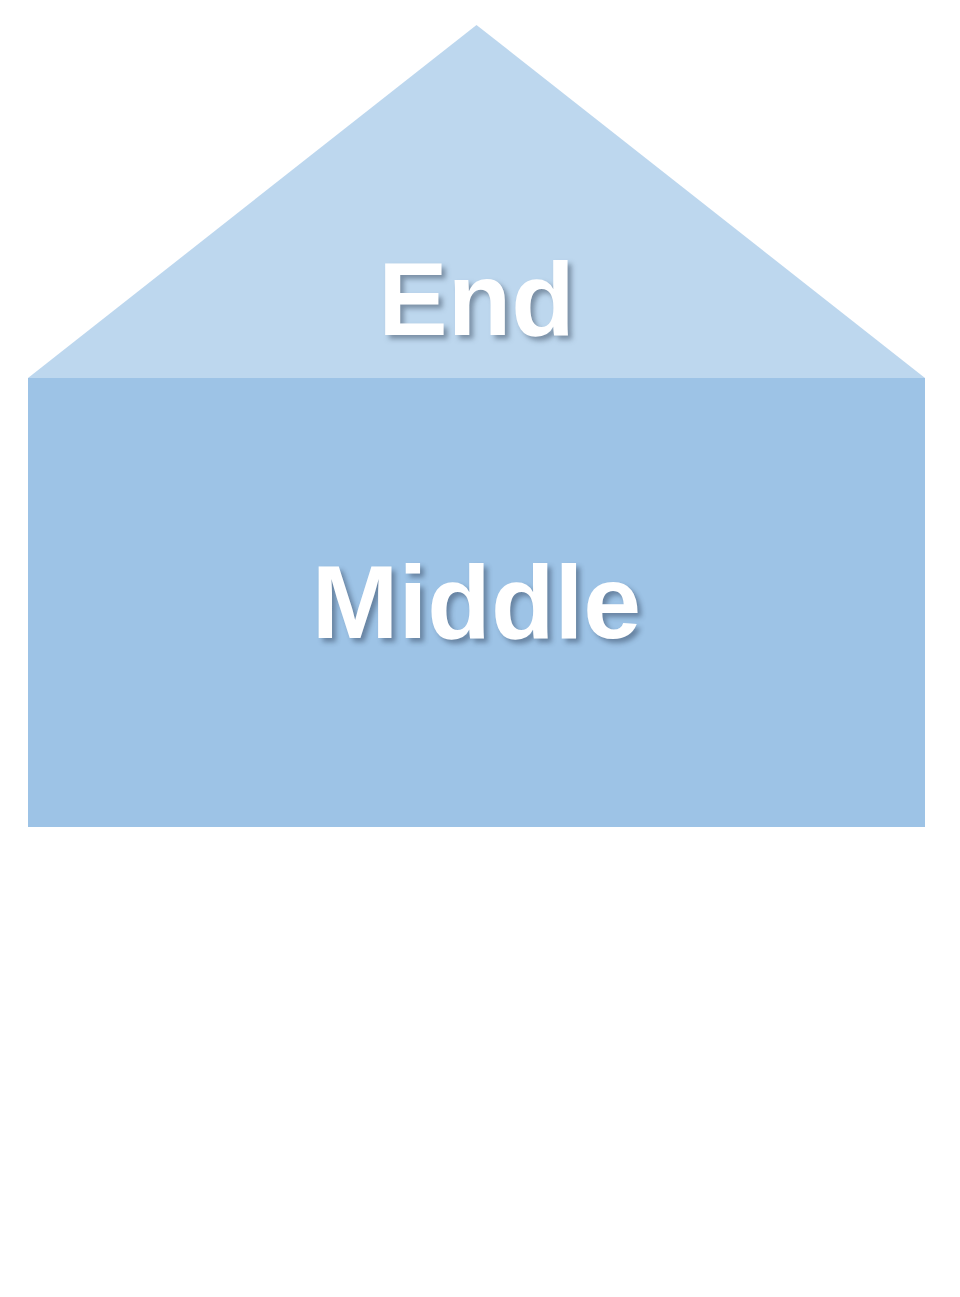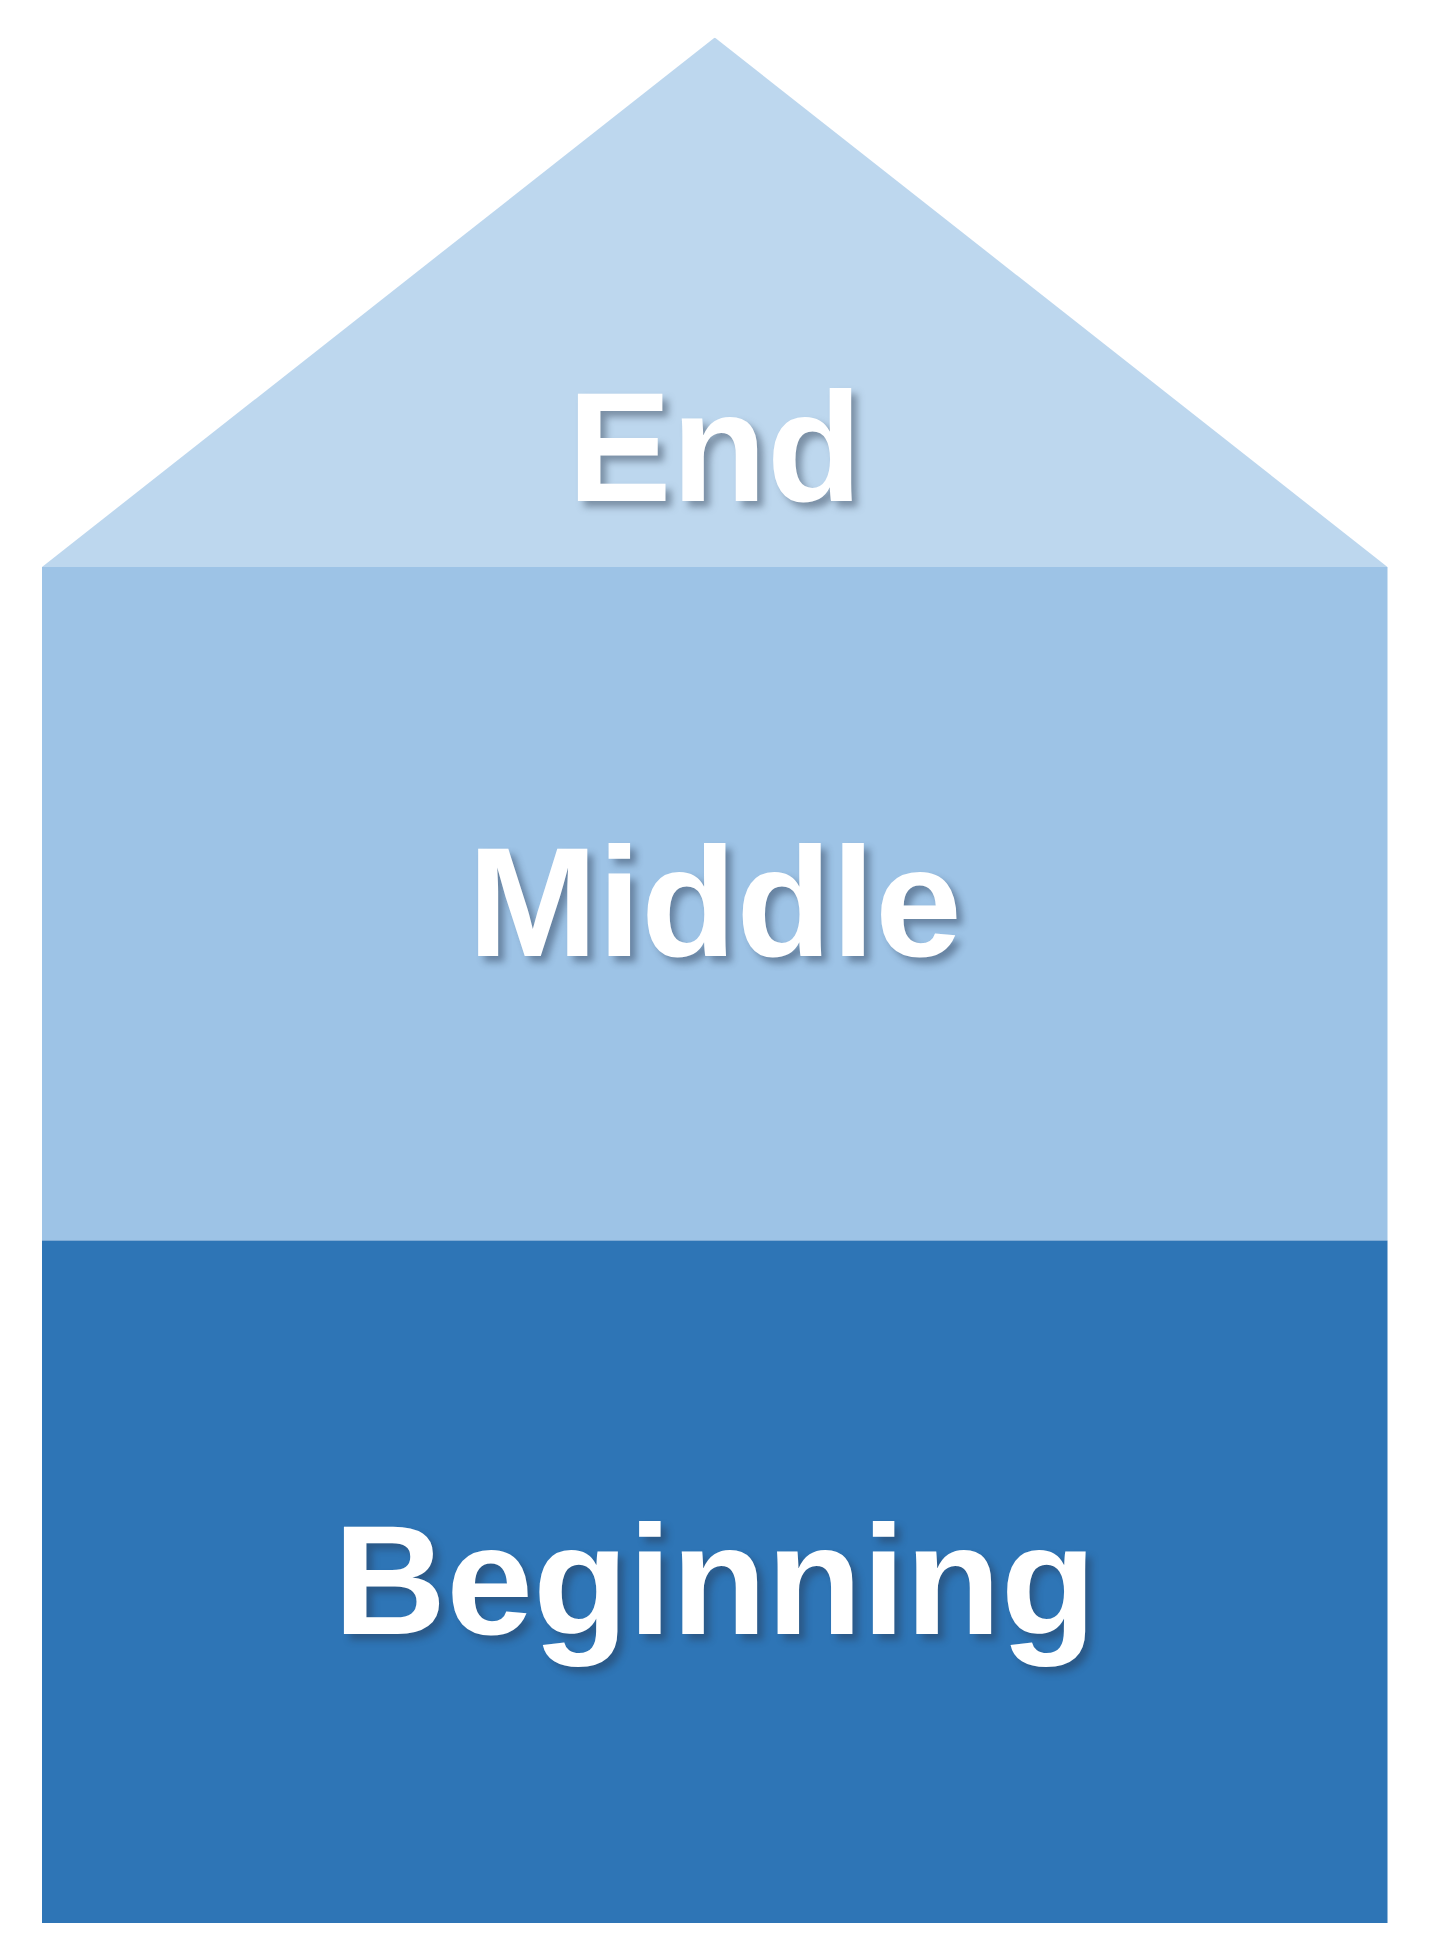--- a/index.html
+++ b/index.html
@@ -65,17 +65,14 @@
 <div class="diagram">
 
   <div class="section section-middle" style="background: rgb(157, 195, 230);">
     <span class="label">Middle</span>
   </div>
 
   <div class="section section-end" style="background: rgb(189, 215, 238);">
     <span class="label">End</span>
   </div>
 
-  <div class="section section-beginning" style="background: rgb(46, 117, 182);">
-    <span class="label">Beginning</span>
-  </div>
 
 </div>
 
 </body></html>

